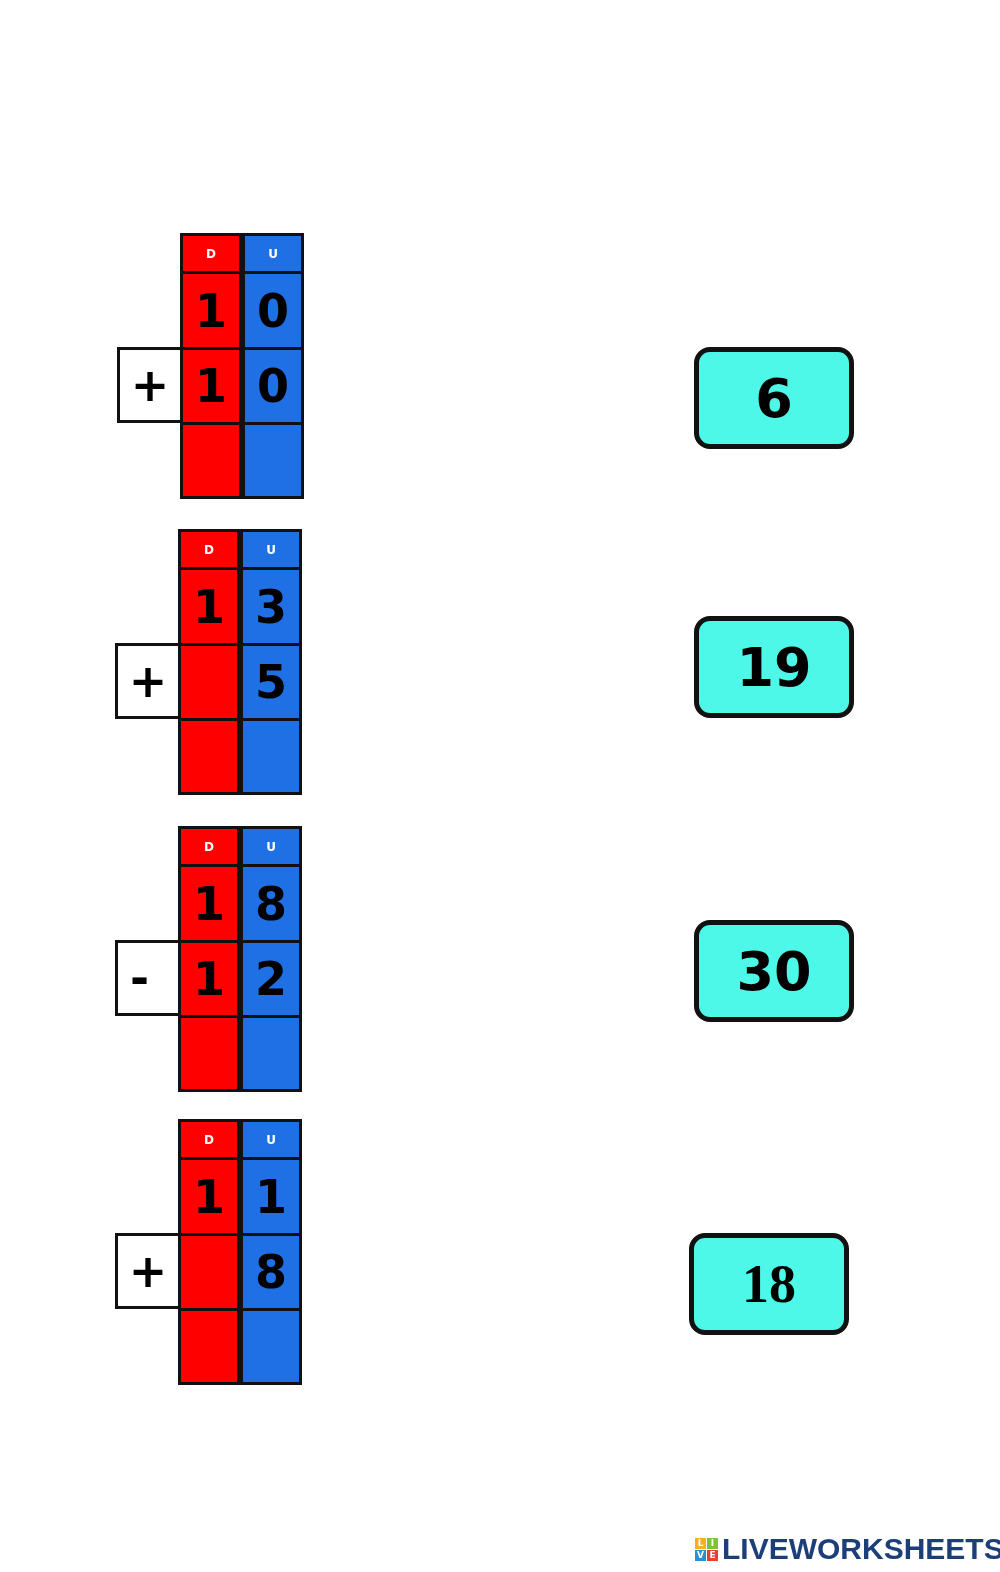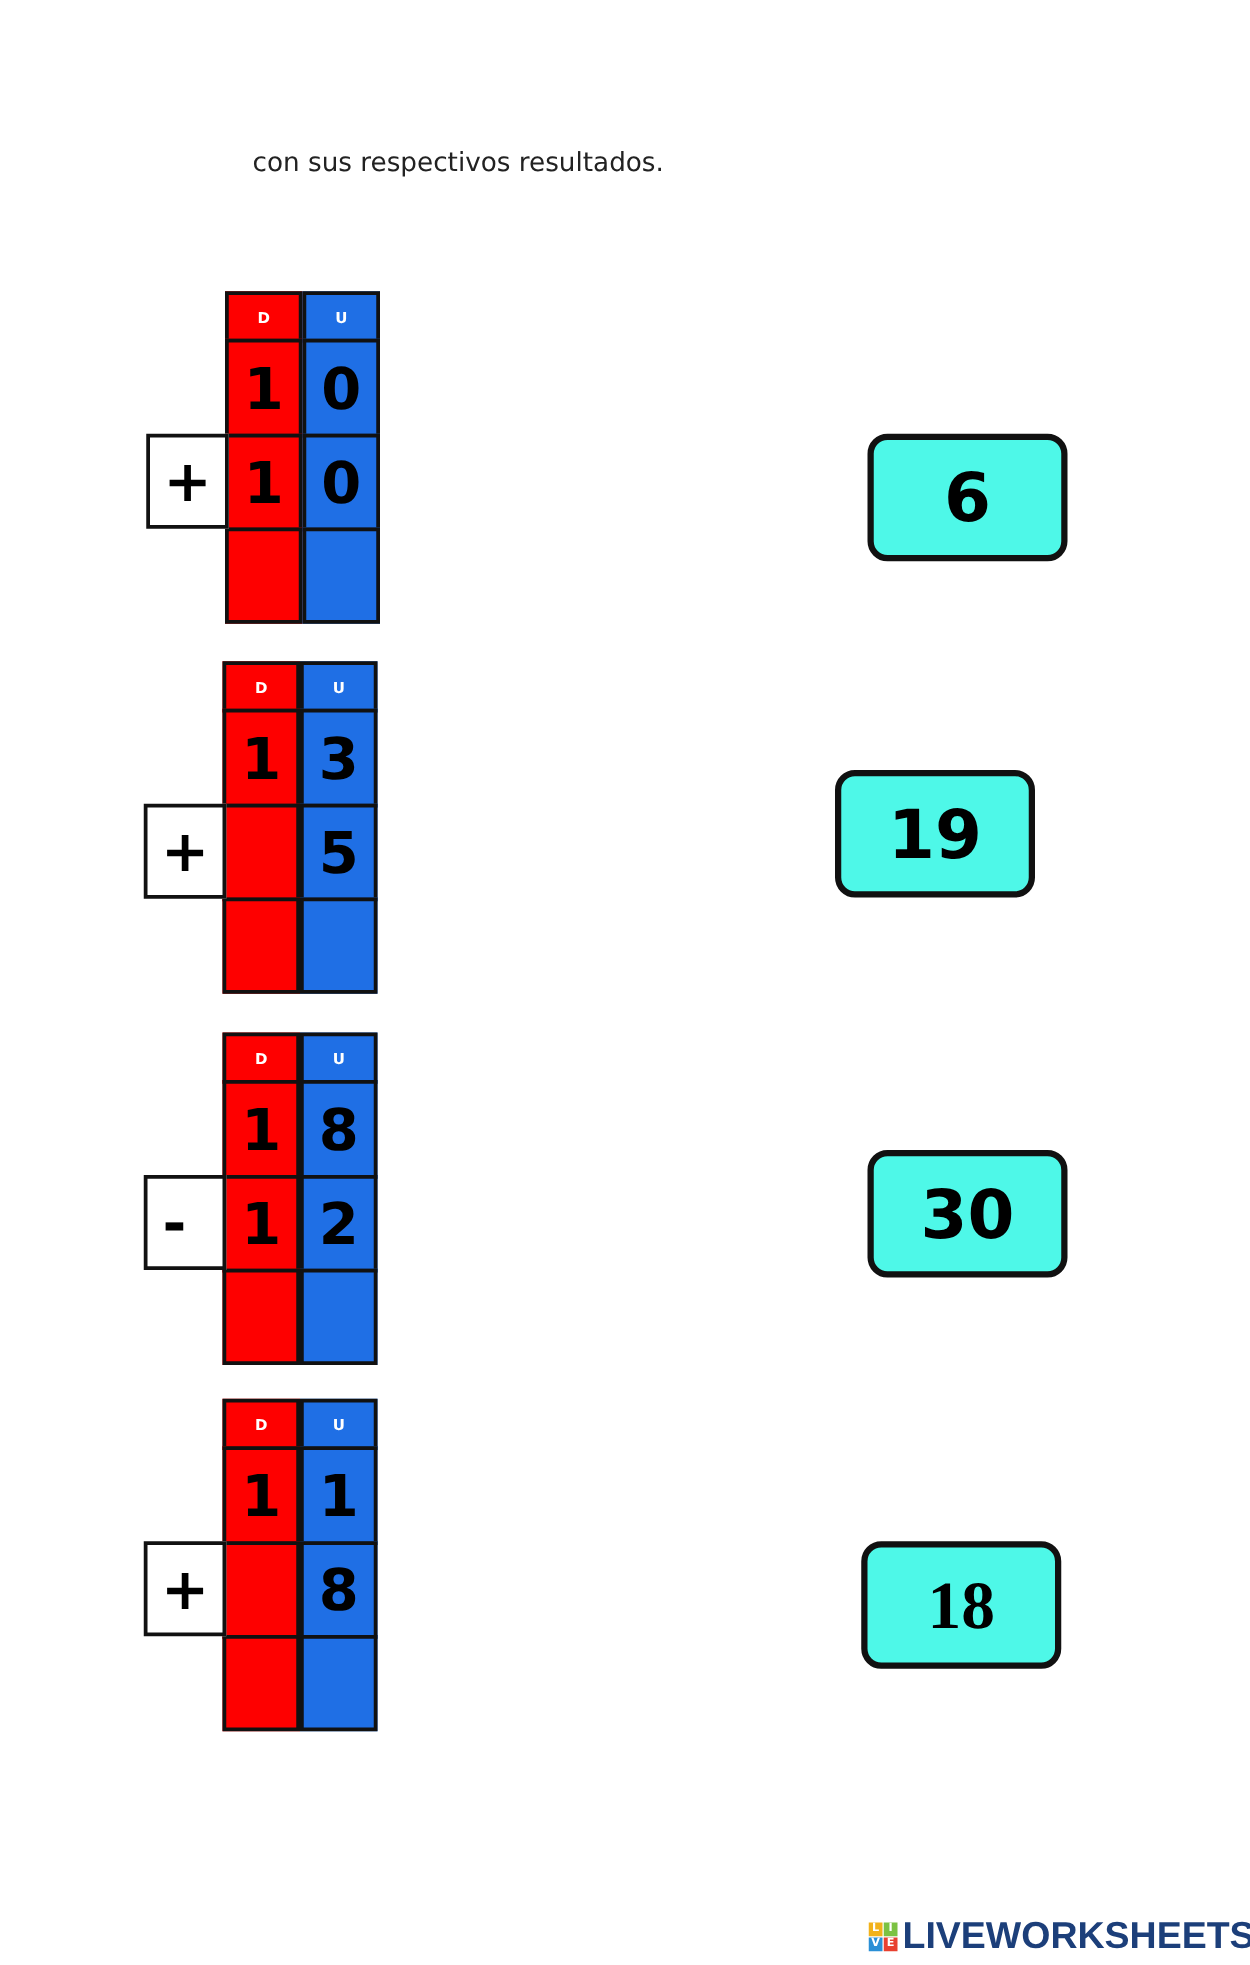--- a/index.html
+++ b/index.html
@@ -17,21 +17,20 @@
   .answer { position: absolute; width: 160px; height: 102px; background: #4ef8e8; border: 5px solid #111; border-radius: 16px; box-sizing: border-box; display: flex; align-items: center; justify-content: center; font-family: "DejaVu Sans", sans-serif; font-weight: bold; font-size: 54px; color: #000; }
   .logo { position: absolute; left: 695px; top: 1532px; display: flex; align-items: center; }
   .logo .blocks { display: grid; grid-template-columns: 11px 11px; grid-template-rows: 11px 11px; gap: 1px; margin-right: 4px; }
   .logo .blk { font-size: 9px; font-weight: bold; color: #fff; display: flex; align-items: center; justify-content: center; }
   .logo .text { font-family: "Liberation Sans", sans-serif; font-weight: bold; font-size: 30px; color: #1c3f7a; letter-spacing: 0px; }
 </style>
 </head>
 <body>
 
 <div class="instr">
-  <div class="line2">con sus respectivos resultados.</div>
 </div>
 
 <div class="table" style="left:180px; top:233px; height:266px;">
   <div class="cell head red" style="left:0; top:0; height:41px;">D</div>
   <div class="cell head blue" style="left:62px; top:0; height:41px;">U</div>
   <div class="cell digit red" style="left:0; top:38px; height:79px;">1</div>
   <div class="cell digit blue" style="left:62px; top:38px; height:79px;">0</div>
   <div class="cell digit red" style="left:0; top:114px; height:78px;">1</div>
   <div class="cell digit blue" style="left:62px; top:114px; height:78px;">0</div>
   <div class="cell digit red" style="left:0; top:189px; height:77px;"></div>
@@ -69,21 +68,21 @@
   <div class="cell digit red" style="left:0; top:38px; height:79px;">1</div>
   <div class="cell digit blue" style="left:62px; top:38px; height:79px;">1</div>
   <div class="cell digit red" style="left:0; top:114px; height:78px;"></div>
   <div class="cell digit blue" style="left:62px; top:114px; height:78px;">8</div>
   <div class="cell digit red" style="left:0; top:189px; height:77px;"></div>
   <div class="cell digit blue" style="left:62px; top:189px; height:77px;"></div>
 </div>
 <div class="opbox" style="left:115px; top:1233px;">+</div>
 
 <div class="answer" style="left:694px; top:347px;">6</div>
-<div class="answer" style="left:668px; top:616px;">19</div>
+<div class="answer" style="left:694px; top:616px;">19</div>
 <div class="answer" style="left:694px; top:920px;">30</div>
 <div class="answer" style="left:689px; top:1233px;font-family:Liberation Serif, serif;">18</div>
 
 <div class="logo">
   <div class="blocks">
     <div class="blk" style="background:#f2b21b;">L</div>
     <div class="blk" style="background:#7cc242;">I</div>
     <div class="blk" style="background:#2a8fd6;">V</div>
     <div class="blk" style="background:#e8402f;">E</div>
   </div>

